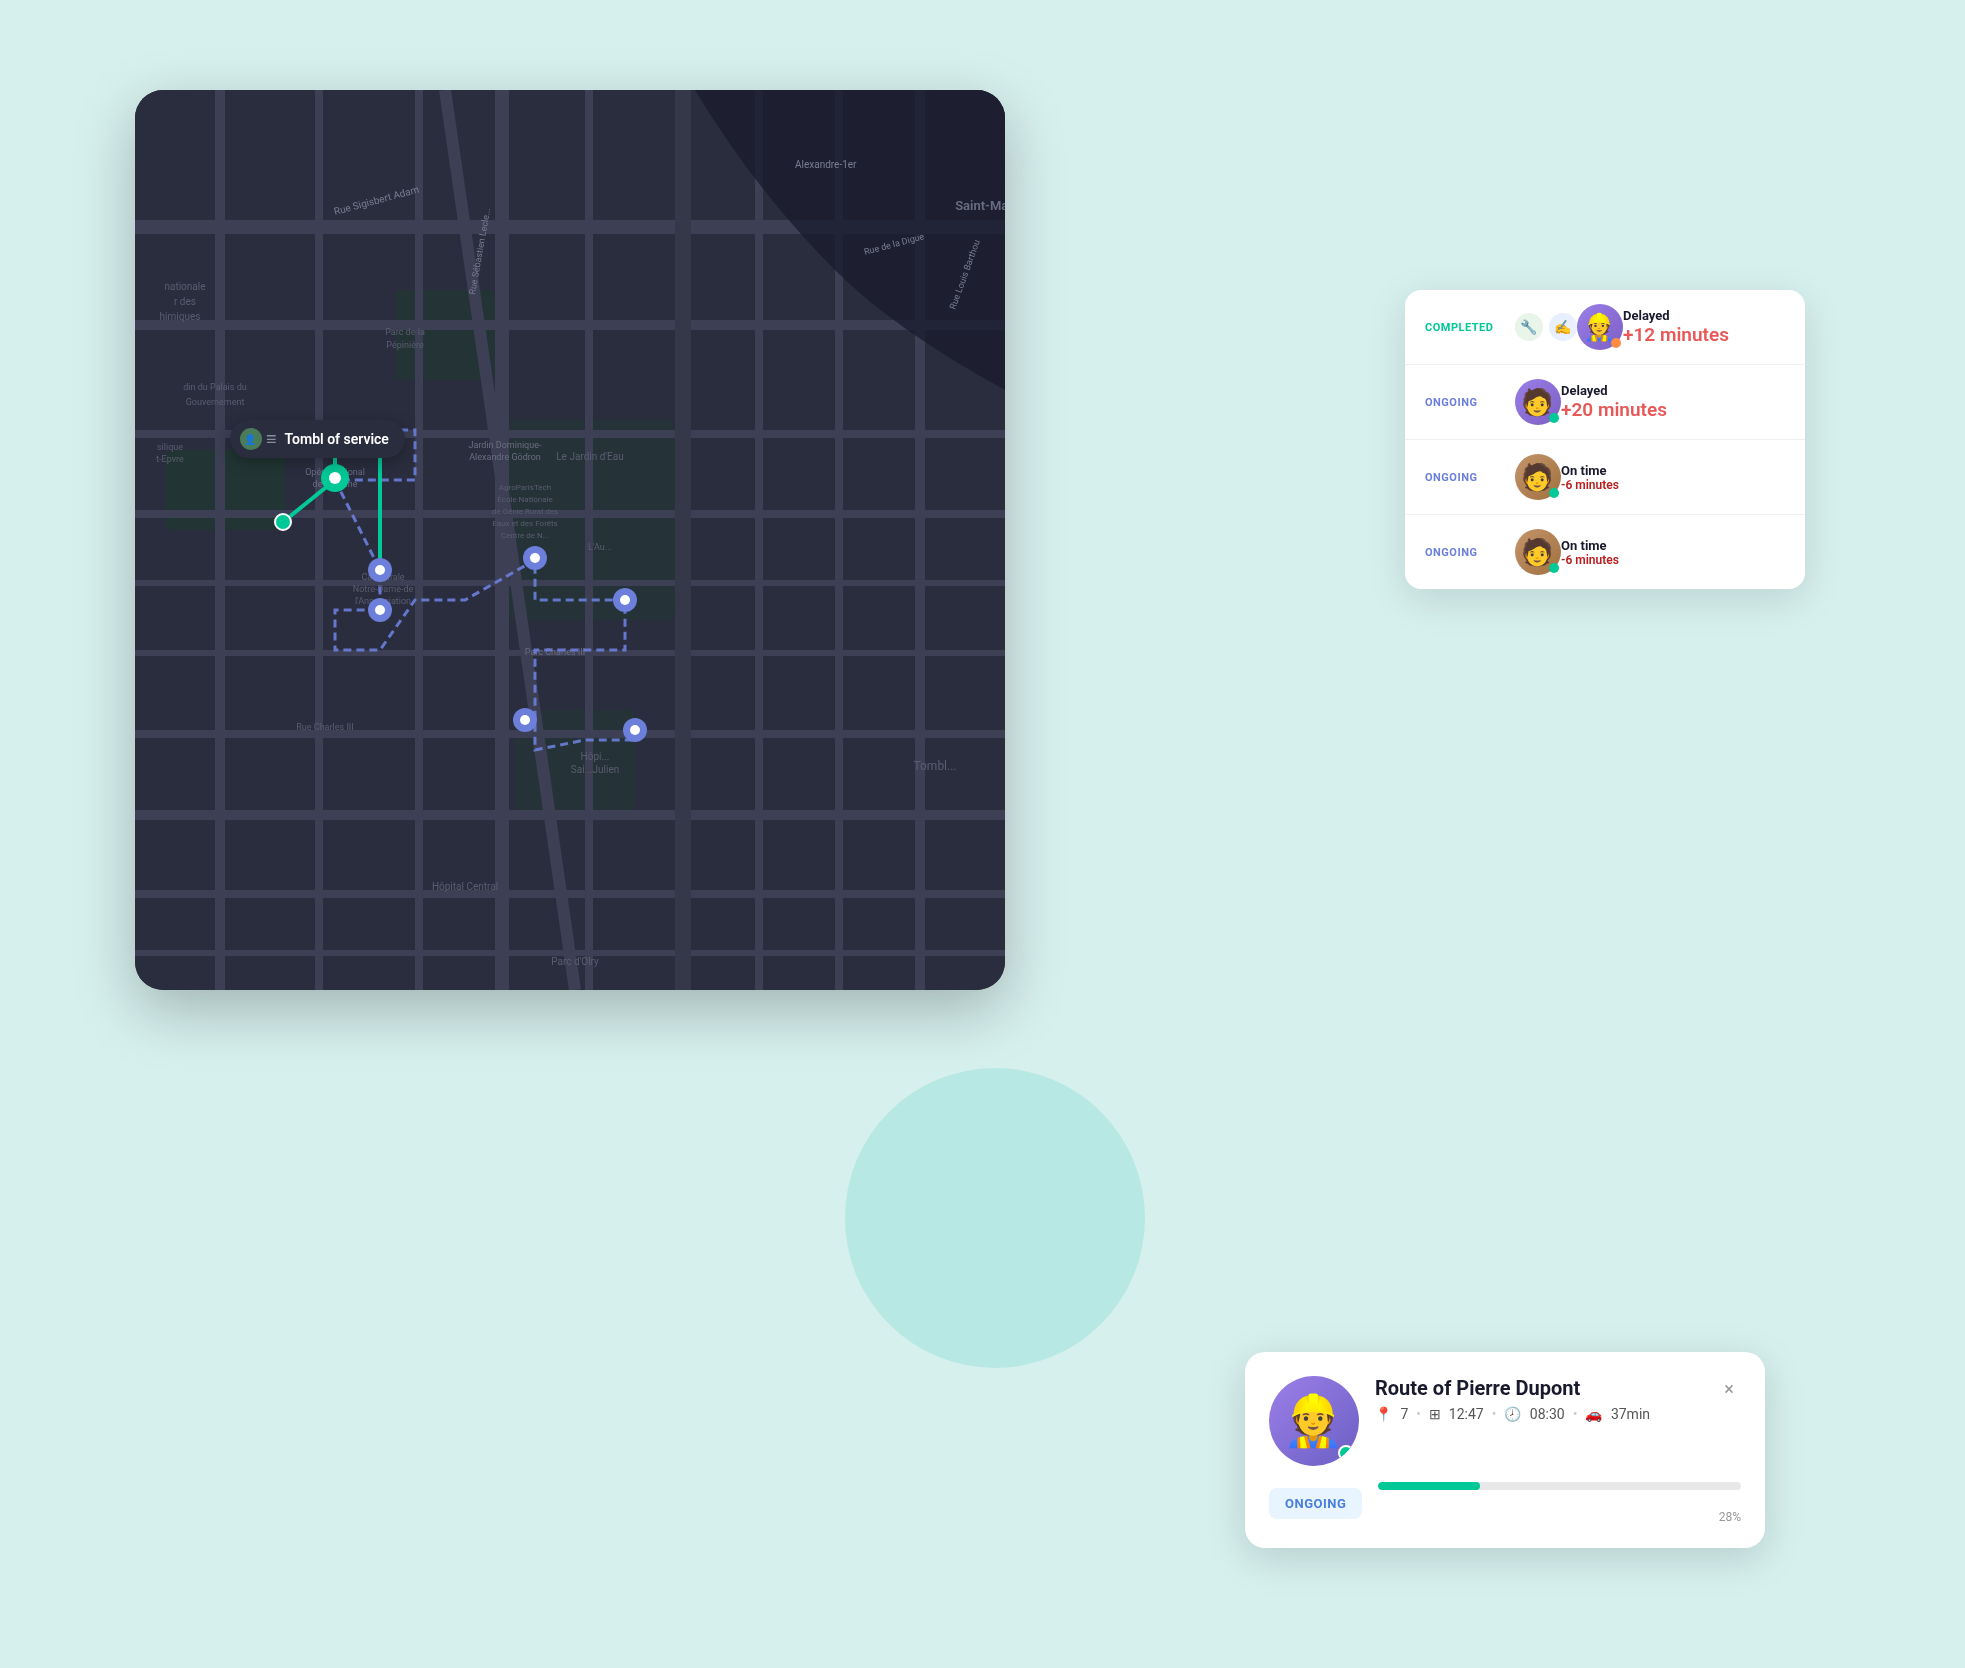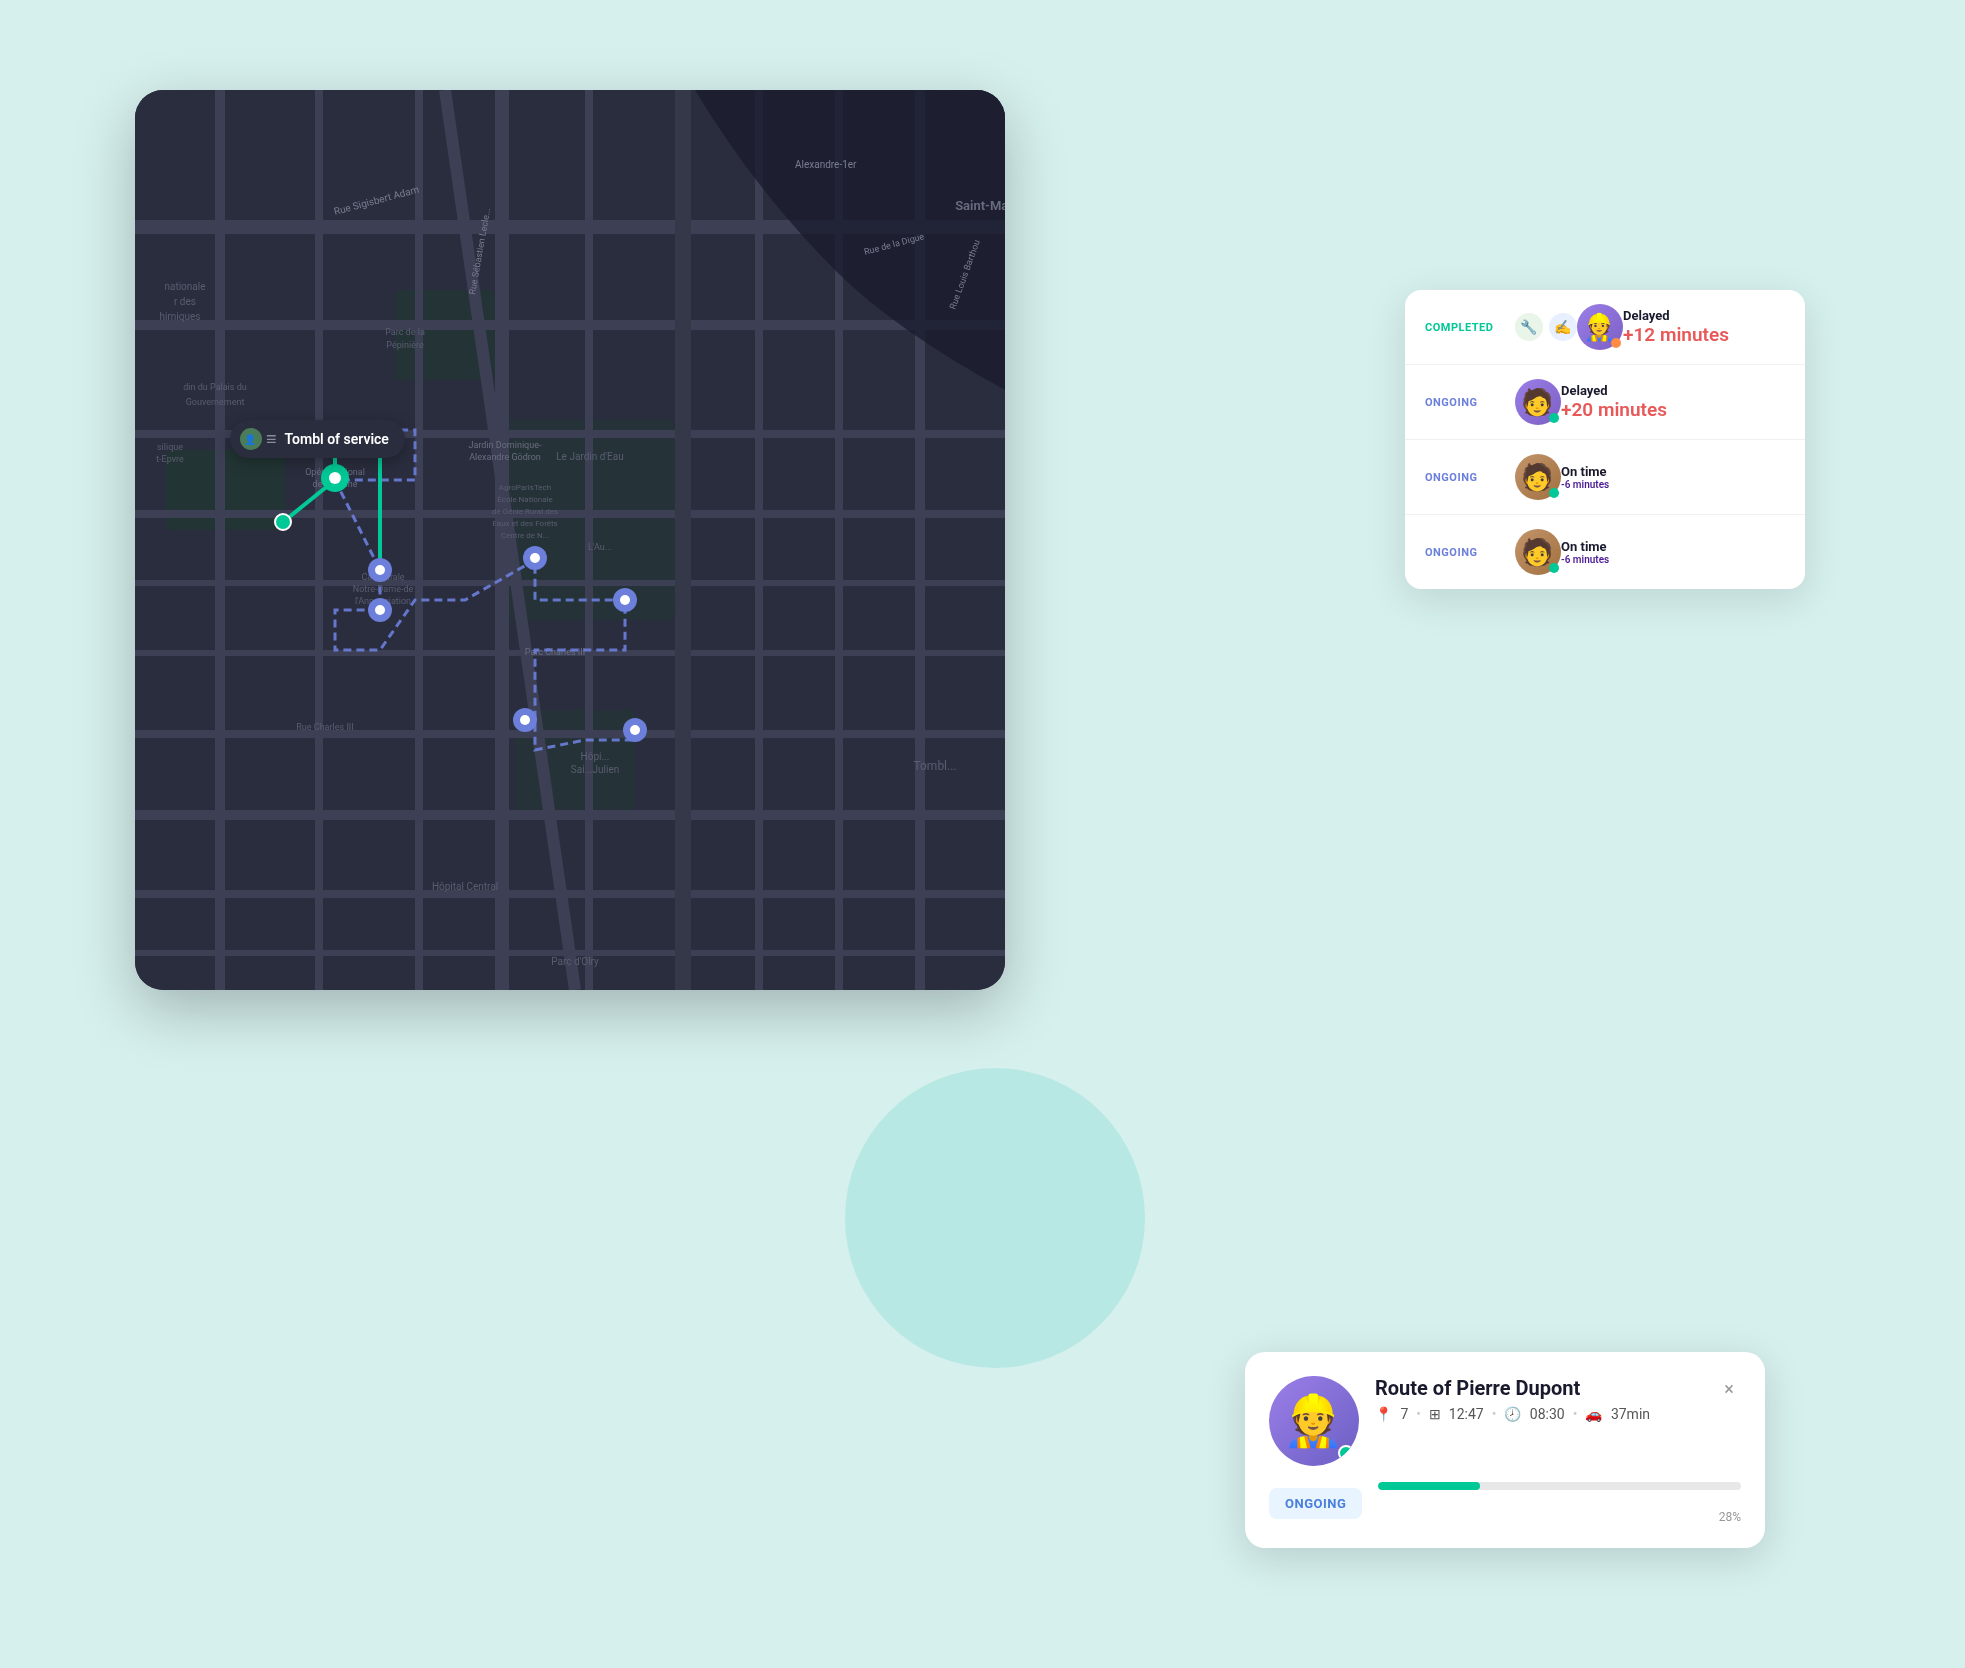--- a/index.html
+++ b/index.html
@@ -152,22 +152,22 @@
       color: #1a1a2e;
     }
 
     .status-delayed {
       color: #e85858;
       font-size: 19px;
       font-weight: 600;
     }
 
     .status-ontime {
-      color: #4c1d95;
-      font-size: 10px;
+      color: #b91c1c;
+      font-size: 12px;
       font-weight: 600;
     }
 
     .status-dot {
       width: 10px;
       height: 10px;
       border-radius: 50%;
       position: absolute;
       bottom: 2px;
       right: 2px;

